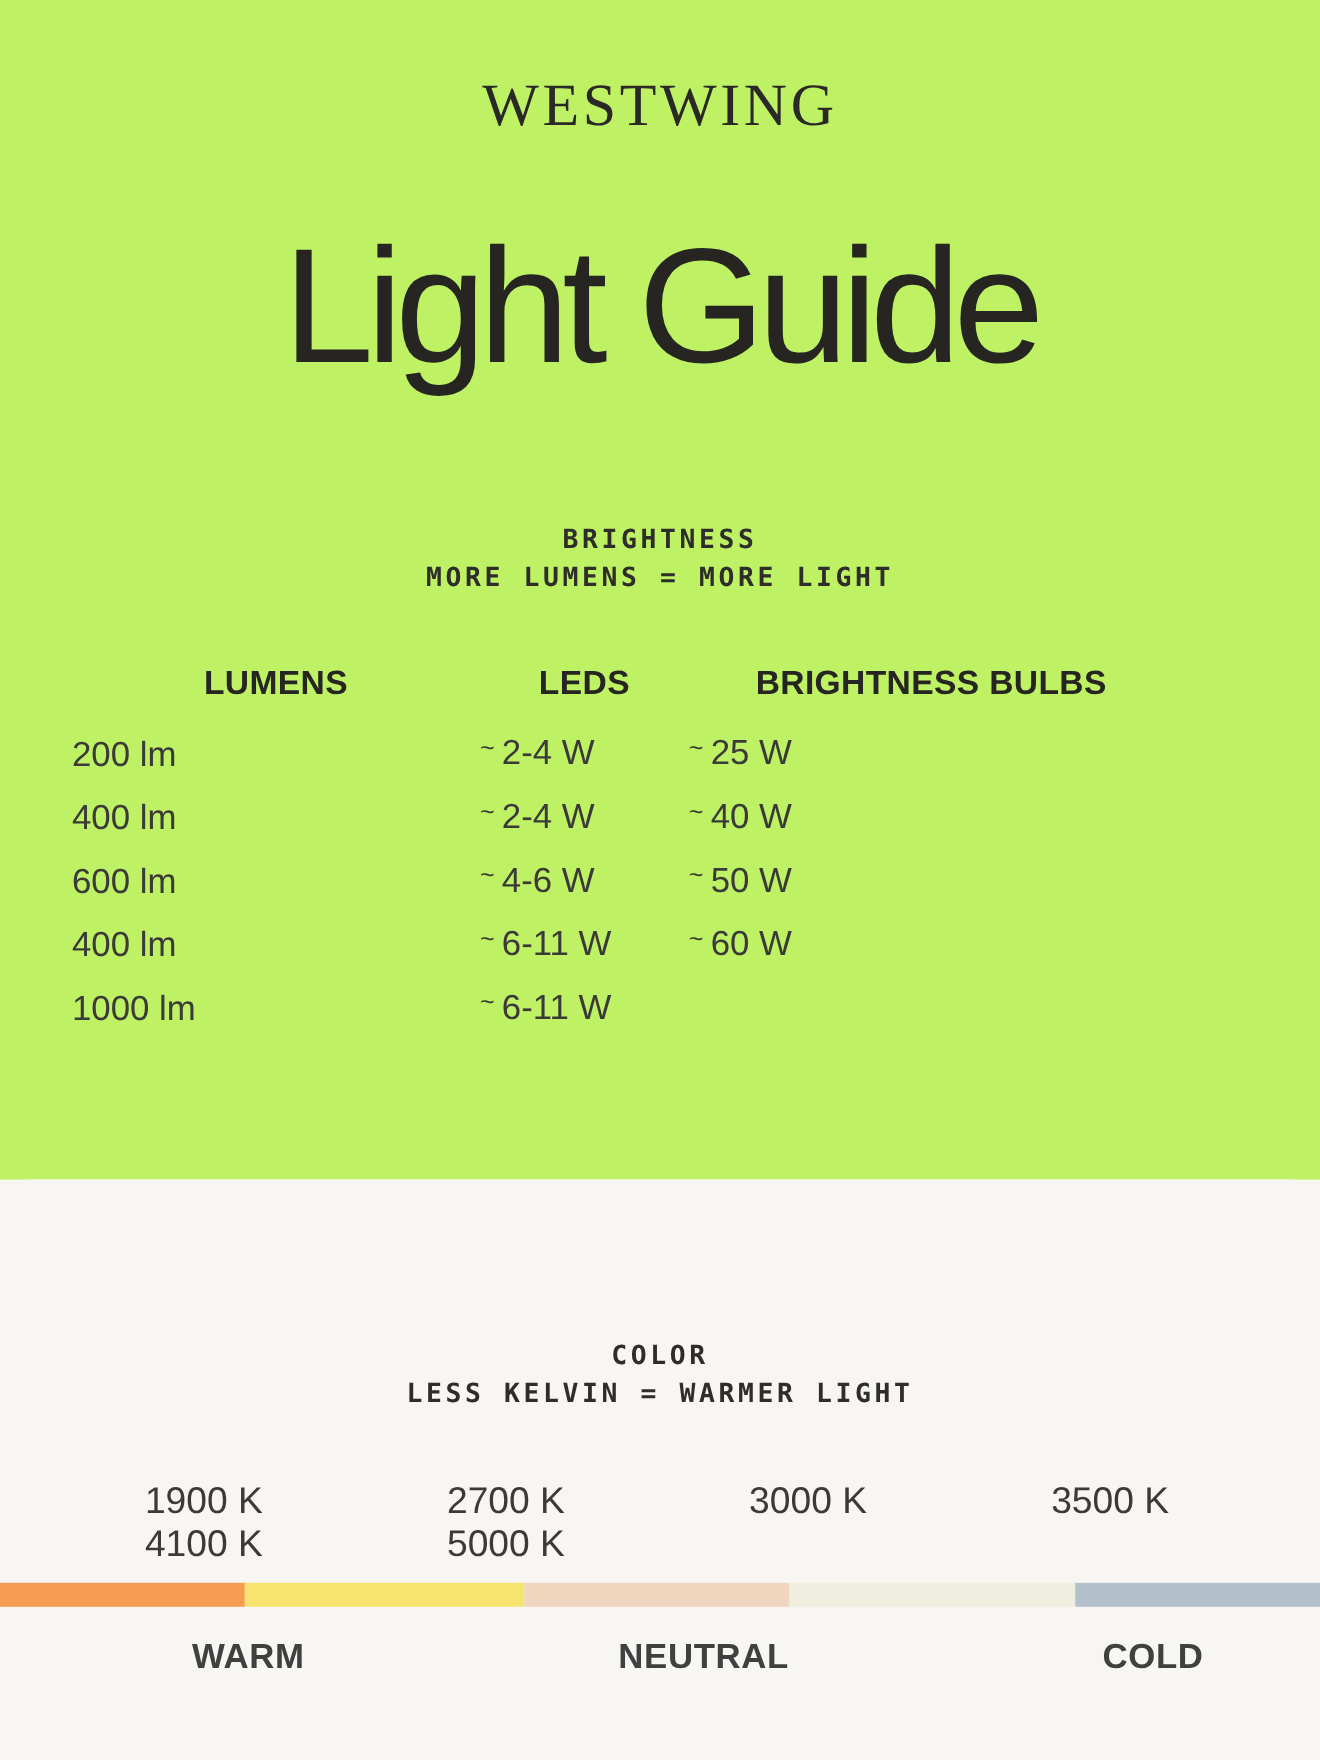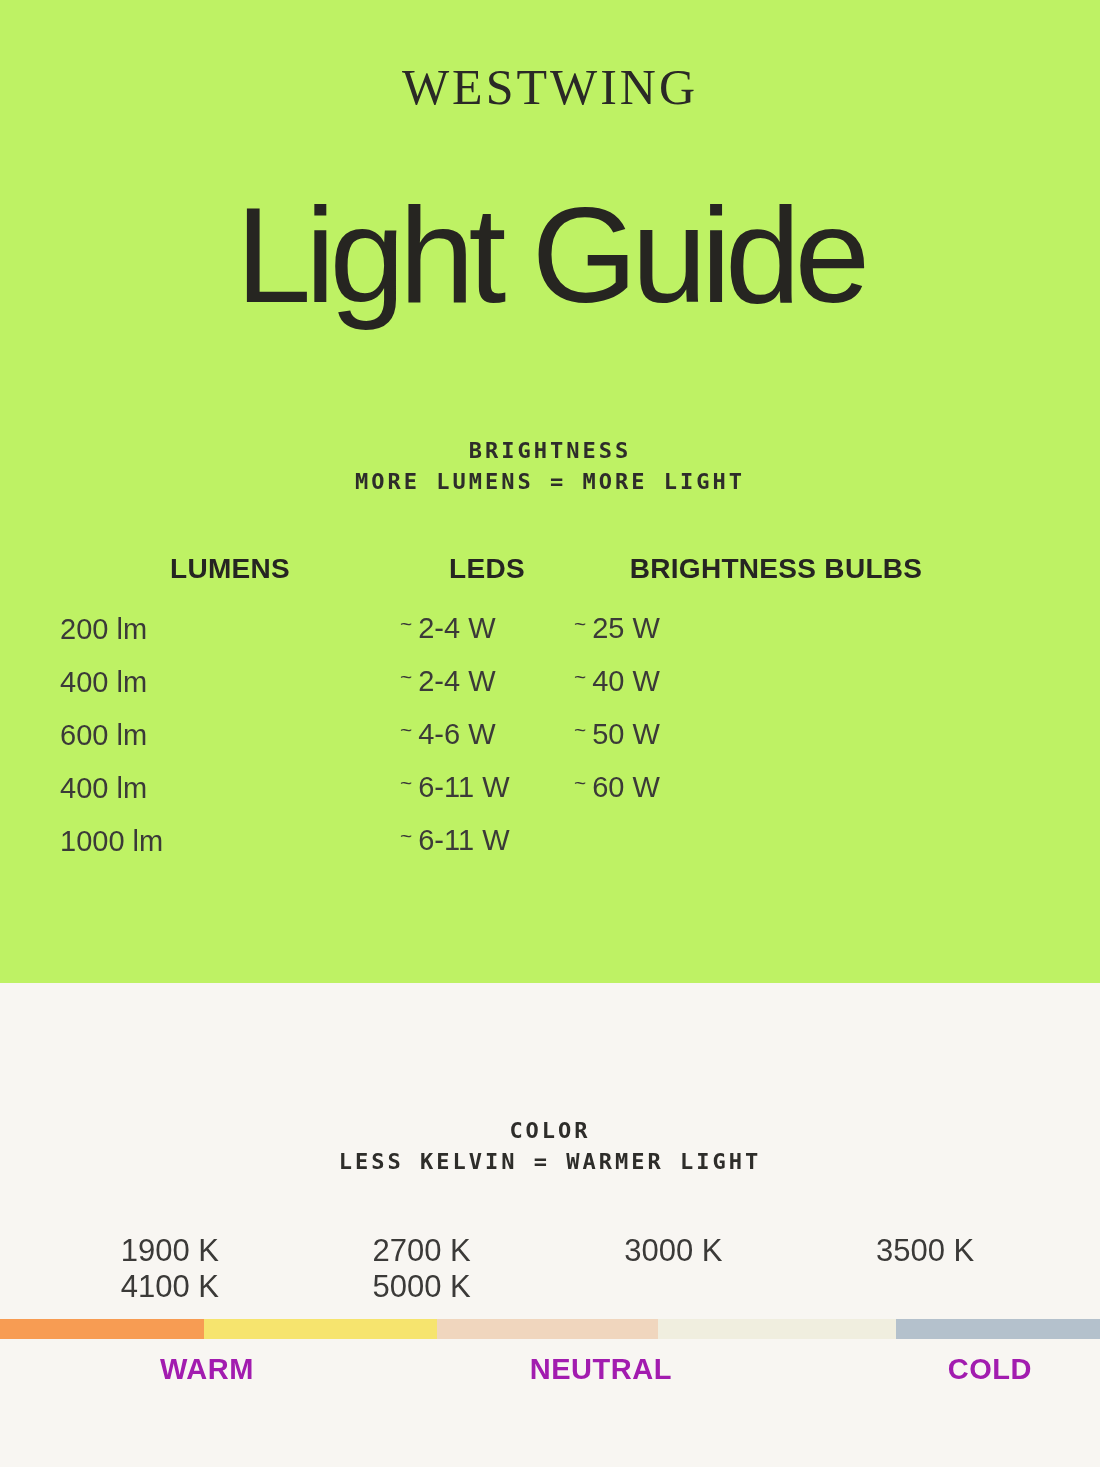--- a/index.html
+++ b/index.html
@@ -96,29 +96,29 @@
     white-space: nowrap;
   }
   .scale-bar {
     margin-top: 14px;
     height: 20px;
     width: 1100px;
     display: flex;
   }
   .scale-seg { height: 100%; }
   .temp-row {
-    margin-top: 12px;
+    margin-top: 24px;
     display: flex;
     justify-content: space-between;
-    padding: 0 68px 0 160px;
+    padding: 0 97px 0 160px;
     font-size: 29px;
     line-height: 36px;
     font-weight: 700;
     letter-spacing: 0.5px;
-    color: #a21caf;
+    color: #404040;
   }
 </style>
 </head>
 <body>
 
 <div class="section-top" style="background: #bef264;">
   <div class="logo">WESTWING</div>
   <div class="title">Light Guide</div>
 
   <div class="mono-block">

